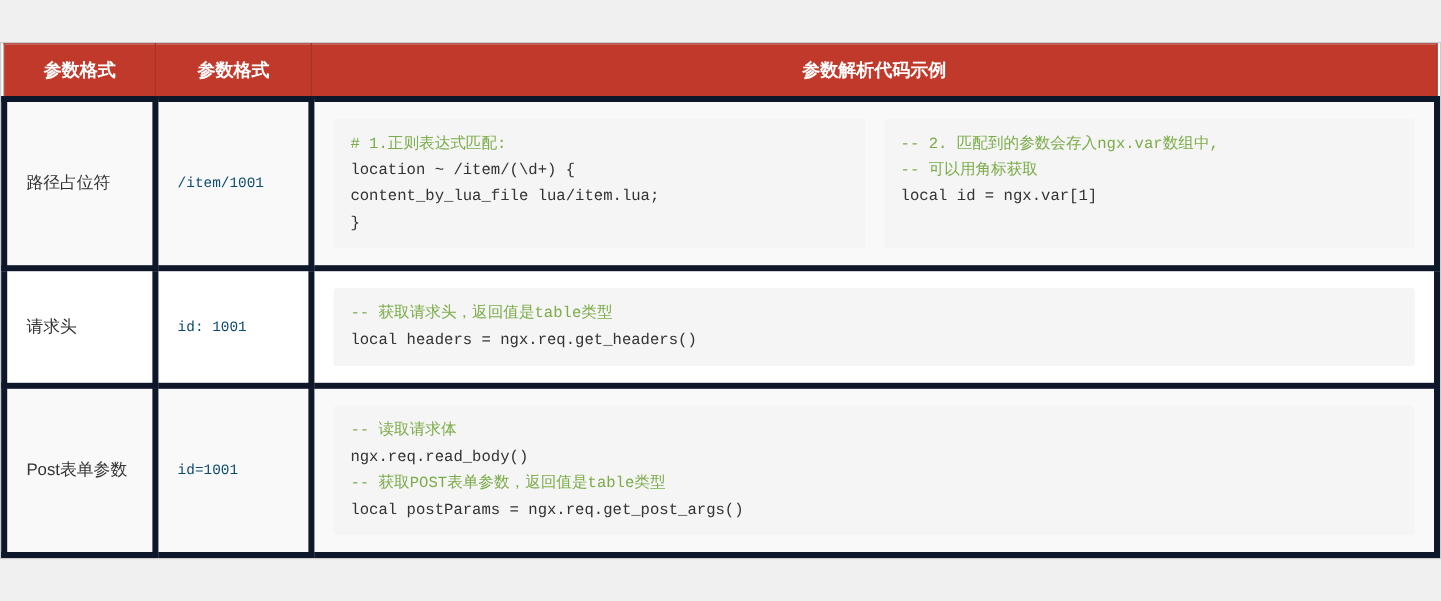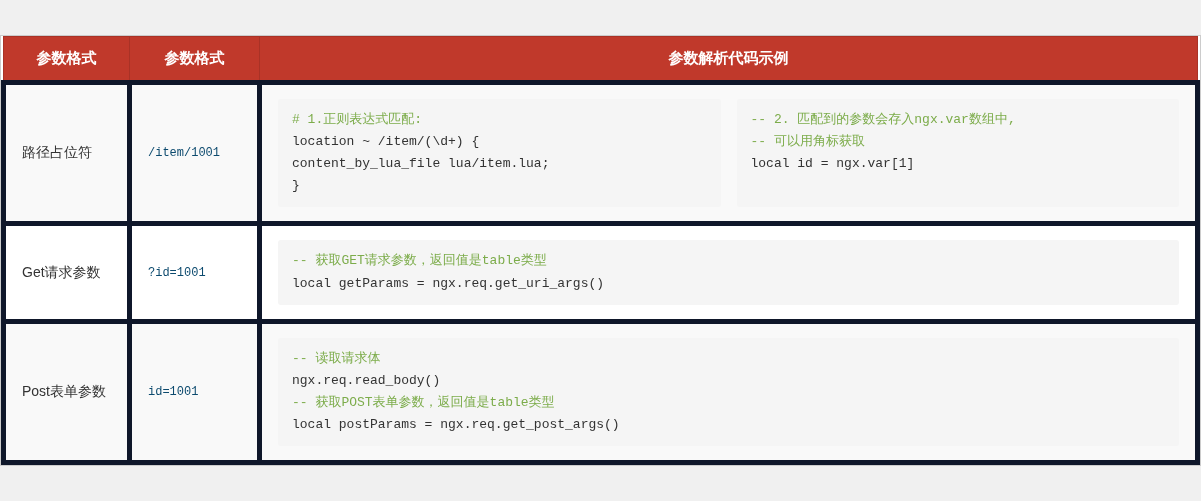--- a/index.html
+++ b/index.html
@@ -107,24 +107,24 @@
           <td class="col-type">路径占位符</td>
           <td class="col-example">/item/1001</td>
           <td class="col-code" colspan="2">
             <div class="code-section">
               <div class="code-left"><span class="cm-comment"># 1.正则表达式匹配:</span><br><span class="cm-plain">location ~ /item/(\d+) {</span><br><span class="cm-plain">  content_by_lua_file lua/item.lua;</span><br><span class="cm-plain">}</span><br></div>
               <div class="code-right"><span class="cm-comment">-- 2. 匹配到的参数会存入ngx.var数组中,</span><br><span class="cm-comment">-- 可以用角标获取</span><br><span class="cm-plain">local id = ngx.var[1]</span><br></div>
             </div>
           </td>
         </tr>
         <tr>
-          <td class="col-type">Get请求参数</td>
-          <td class="col-example">?id=1001</td>
+          <td class="col-type">请求头</td>
+          <td class="col-example">id: 1001</td>
           <td class="col-code" colspan="2">
-            <div class="code-block"><span class="cm-comment">-- 获取GET请求参数，返回值是table类型</span><br><span class="cm-plain">local getParams = ngx.req.get_uri_args()</span><br></div>
+            <div class="code-block"><span class="cm-comment">-- 获取请求头，返回值是table类型</span><br><span class="cm-plain">local headers = ngx.req.get_headers()</span><br></div>
           </td>
         </tr>
         <tr>
           <td class="col-type">Post表单参数</td>
           <td class="col-example">id=1001</td>
           <td class="col-code" colspan="2">
             <div class="code-block"><span class="cm-comment">-- 读取请求体</span><br><span class="cm-plain">ngx.req.read_body()</span><br><span class="cm-comment">-- 获取POST表单参数，返回值是table类型</span><br><span class="cm-plain">local postParams = ngx.req.get_post_args()</span><br></div>
           </td>
         </tr>
       </tbody>

